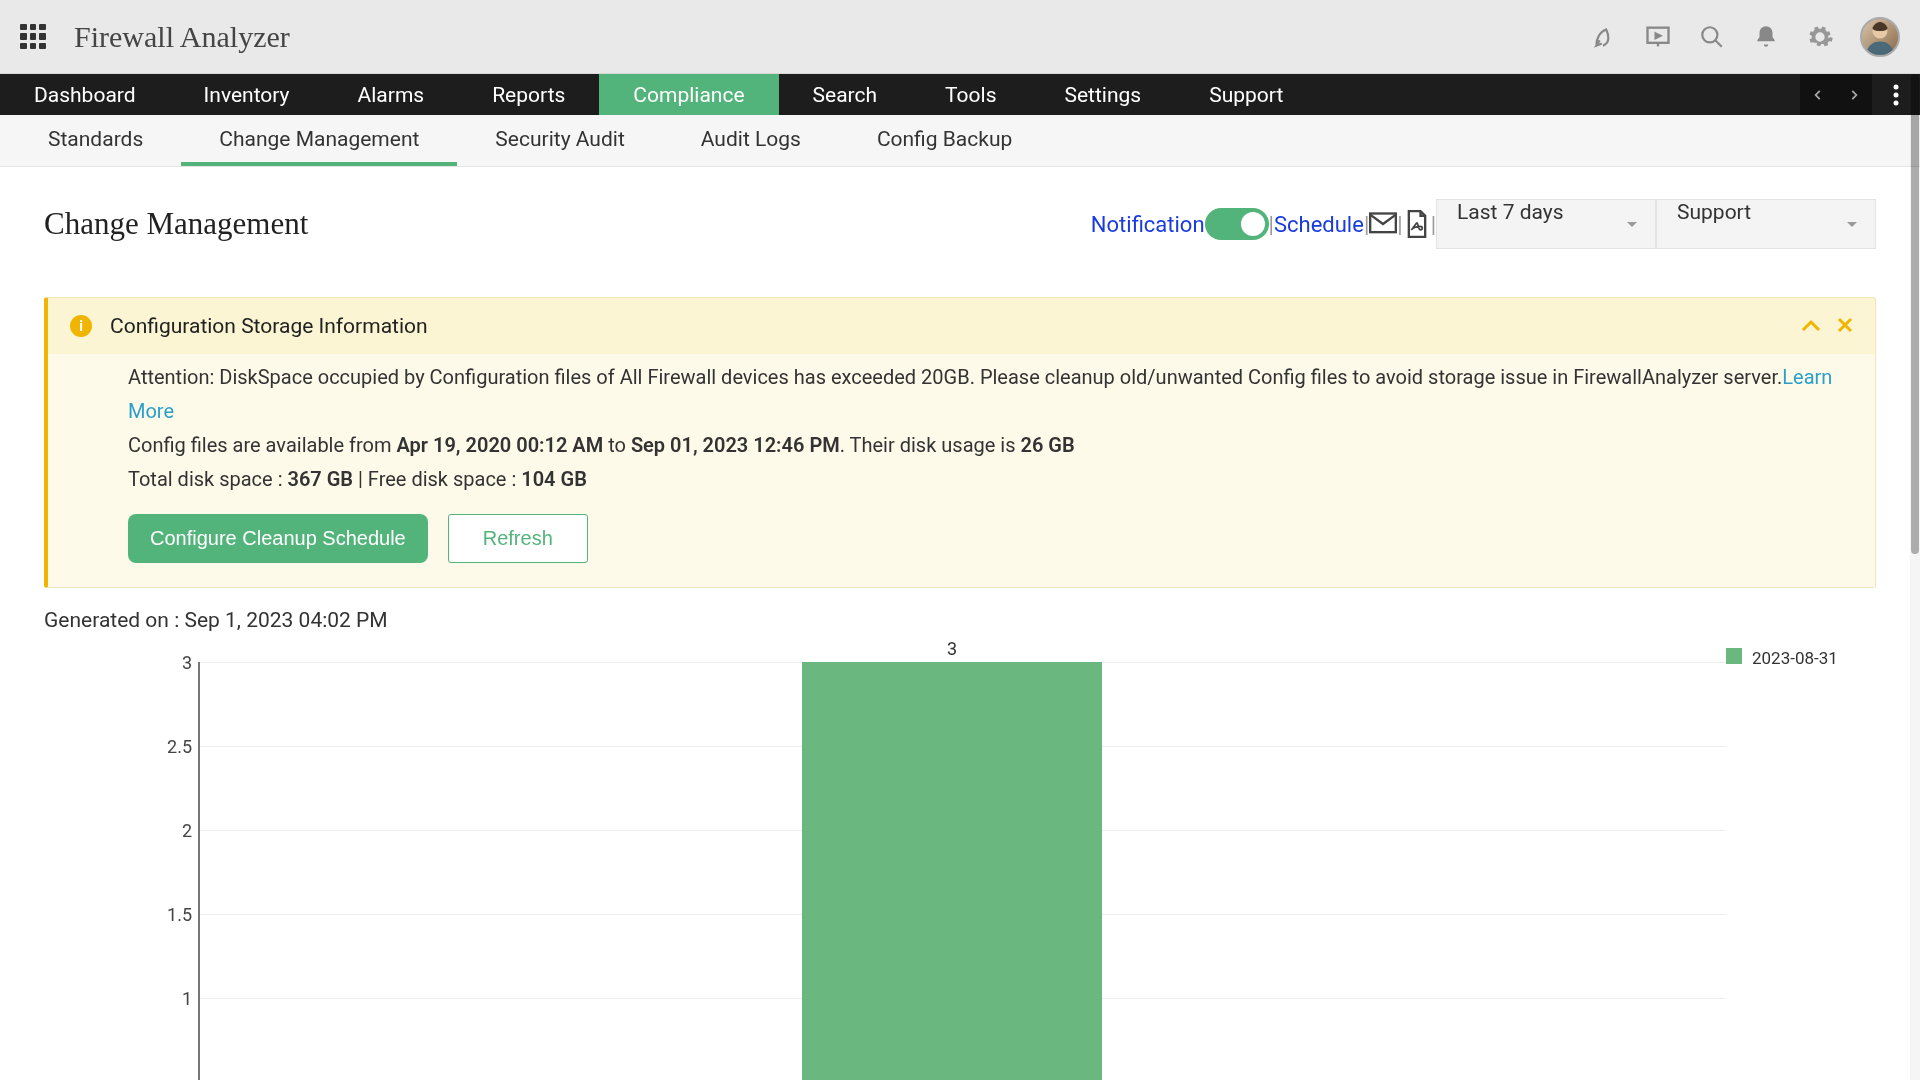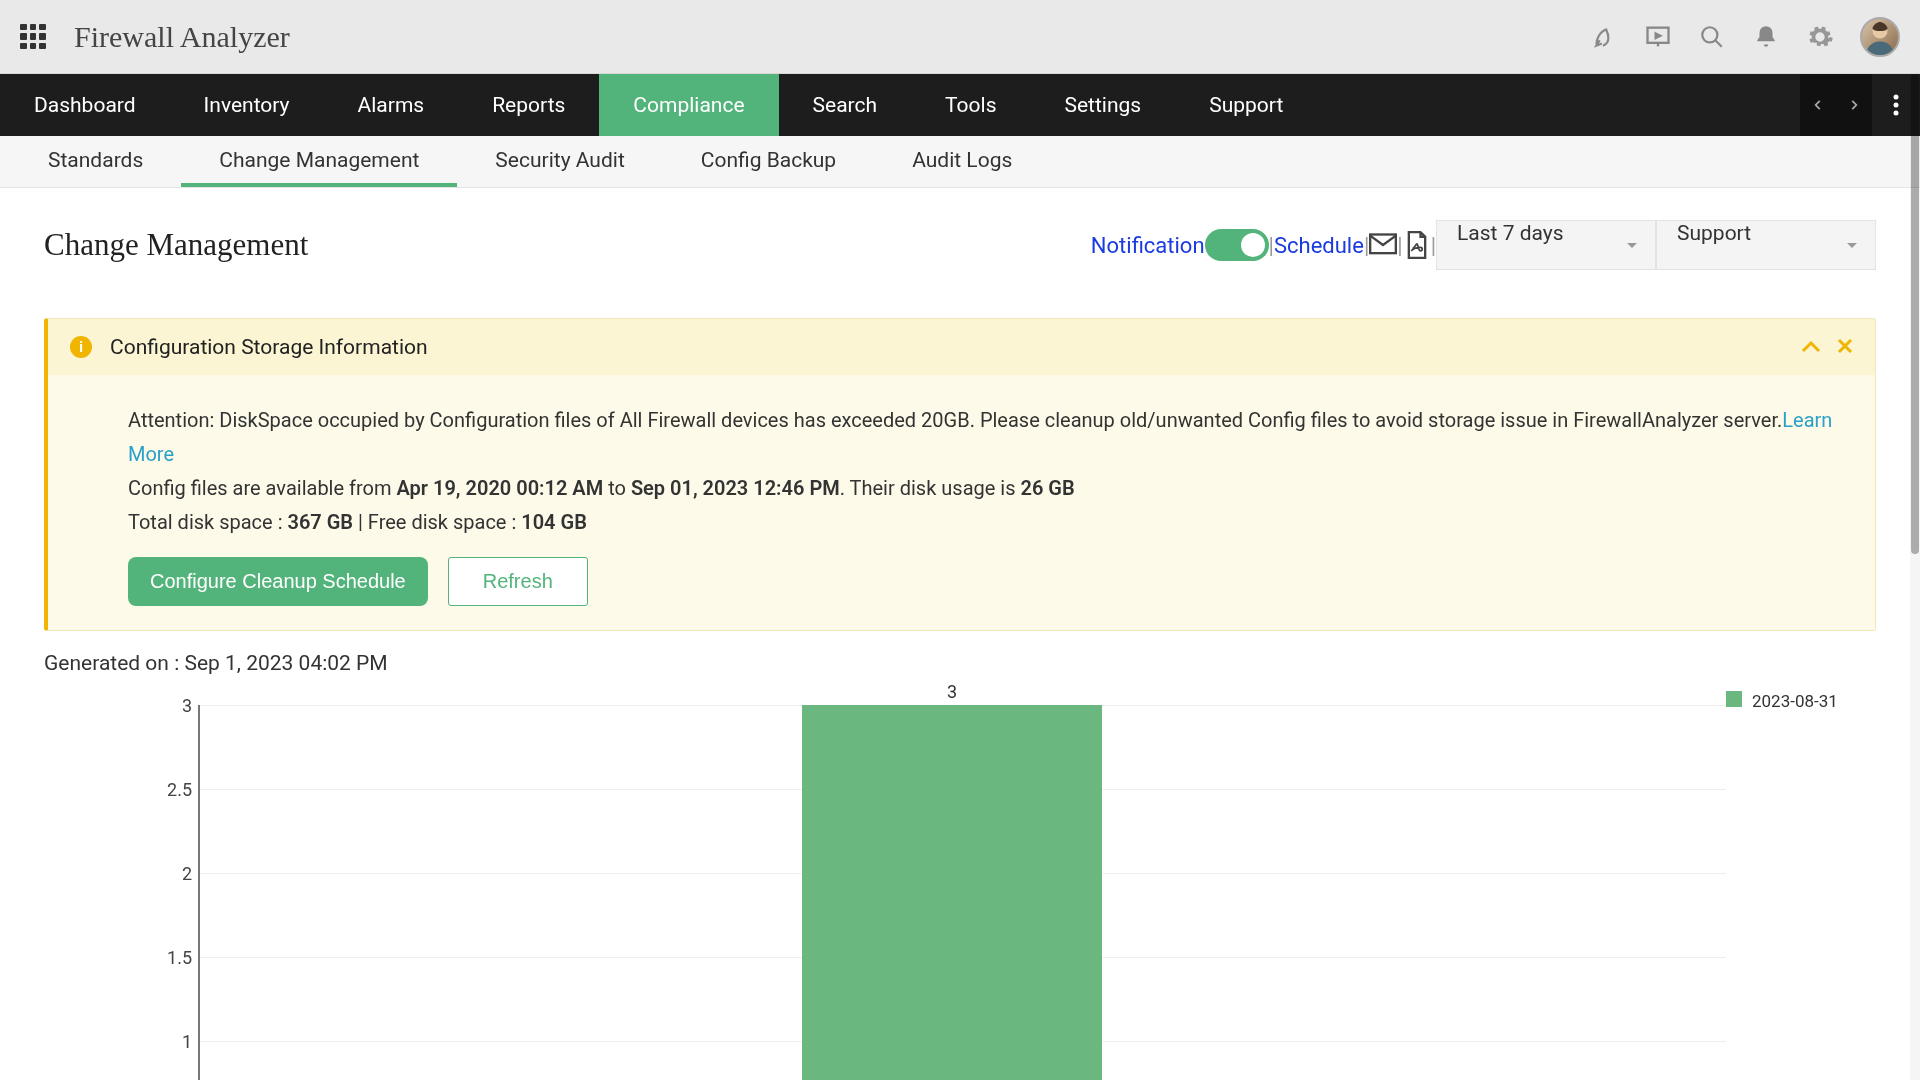--- a/index.html
+++ b/index.html
@@ -9,21 +9,21 @@
 .topbar { height: 74px; background: #e9e9e9; display: flex; align-items: center; padding: 0 20px; border-bottom: 1px solid #d8d8d8; text-align: center; }
 .apps-grid { width: 26px; height: 26px; display: grid; grid-template-columns: repeat(3, 1fr); grid-template-rows: repeat(3, 1fr); gap: 3px; margin-right: 28px; cursor: pointer; }
 .apps-grid span { background: #333; border-radius: 1px; }
 .app-title { font-size: 30px; font-weight: 400; color: #454545; font-family: Georgia, serif; }
 .topbar-right { margin-left: auto; display: flex; align-items: center; gap: 26px; }
 .topbar-icon { width: 28px; height: 28px; cursor: pointer; color: #888; display: flex; align-items: center; justify-content: center; }
 .avatar { width: 40px; height: 40px; border-radius: 50%; background: linear-gradient(135deg,#d8c4a8,#8a6a4a); border: 2px solid #aaa; display: flex; align-items: center; justify-content: center; overflow: hidden; }
 .avatar svg { width: 36px; height: 36px; }
 
 
-.main-nav { height: 62px; background: #1d1d1d; display: flex; align-items: stretch; }
+.main-nav { height: 41px; background: #1d1d1d; display: flex; align-items: stretch; }
 .main-nav-item { color: #fff; font-size: 21px; padding: 0 34px; display: flex; align-items: center; cursor: pointer; }
 .main-nav-item.active { background: #53b47b; }
 .nav-arrows { margin-left: auto; background: #111; display: flex; align-items: center; }
 .nav-arrow { width: 36px; display: flex; align-items: center; justify-content: center; cursor: pointer; color: #aaa; height: 100%; }
 .nav-kebab { width: 48px; display: flex; align-items: center; justify-content: center; cursor: pointer; color: #fff; }
 
 
 .sub-nav { height: 52px; background: #f6f6f6; border-bottom: 1px solid #e4e4e4; display: flex; align-items: stretch; padding-left: 10px; }
 .sub-nav-item { font-size: 21px; color: #333; padding: 0 38px; display: flex; align-items: center; cursor: pointer; border-bottom: 4px solid transparent; }
 .sub-nav-item.active { border-bottom-color: #53b47b; }
@@ -42,21 +42,21 @@
 .dropdown { height: 50px; background: #f4f4f4; border: 1px solid #e3e3e3; padding: 0 46px 0 20px; font-size: 21px; color: #333; display: flex; align-items: flex-start; position: relative; cursor: pointer; min-width: 220px; }
 .dropdown::after { content: ''; position: absolute; right: 18px; top: 50%; margin-top: -2px; border: 5px solid transparent; border-top-color: #999; }
 
 
 .alert { border: 1px solid #f0e6b8; border-left: 4px solid #efb500; background: #fbf5d3; border-radius: 3px; padding: 0; margin-bottom: 20px; }
 .alert-head { display: flex; align-items: center; padding: 16px 22px; }
 .alert-icon { width: 22px; height: 22px; border-radius: 50%; background: #efb500; color: #fff; display: flex; align-items: center; justify-content: center; font-weight: bold; font-size: 14px; margin-right: 18px; }
 .alert-title { font-size: 21px; font-weight: 400; color: #222; }
 .alert-head-controls { margin-left: auto; display: flex; gap: 16px; }
 .alert-head-controls span { color: #efb500; cursor: pointer; font-size: 20px; }
-.alert-body { background: #fdfaea; padding: 28px 30px 24px 80px; font-size: 20px; color: #333; line-height: 1.7; }
+.alert-body { background: #fdfaea; padding: 6px 30px 24px 80px; font-size: 20px; color: #333; line-height: 1.7; }
 .alert-body a { color: #2aa0c8; text-decoration: none; }
 .alert-body strong { font-weight: 600; }
 .alert-buttons { display: flex; gap: 20px; margin-top: 18px; }
 .btn-primary { background: #53b47b; color: #fff; border: none; padding: 12px 22px; font-size: 20px; border-radius: 8px; cursor: pointer; }
 .btn-outline { background: #fff; color: #53b47b; border: 1px solid #53b47b; padding: 12px 34px; font-size: 20px; border-radius: 3px; cursor: pointer; }
 
 
 .gen-line { font-size: 21px; color: #333; margin-bottom: 10px; }
 
 
@@ -158,22 +158,22 @@
         <circle cx="3" cy="12" r="2.5"></circle>
         <circle cx="3" cy="20" r="2.5"></circle>
       </svg>
     </div>
 </div>
 
 <div class="sub-nav">
   <div class="sub-nav-item">Standards</div>
   <div class="sub-nav-item active">Change Management</div>
   <div class="sub-nav-item">Security Audit</div>
+  <div class="sub-nav-item">Audit Logs</div>
   <div class="sub-nav-item">Config Backup</div>
-  <div class="sub-nav-item">Audit Logs</div>
 </div>
 
 <div class="page">
   <div class="page-header">
     <div class="page-title">Change Management</div>
     <div class="page-controls">
       <span class="notification-label">Notification</span>
       <div class="toggle"></div>
       <span class="sep">|</span>
       <span class="schedule-link">Schedule</span>

